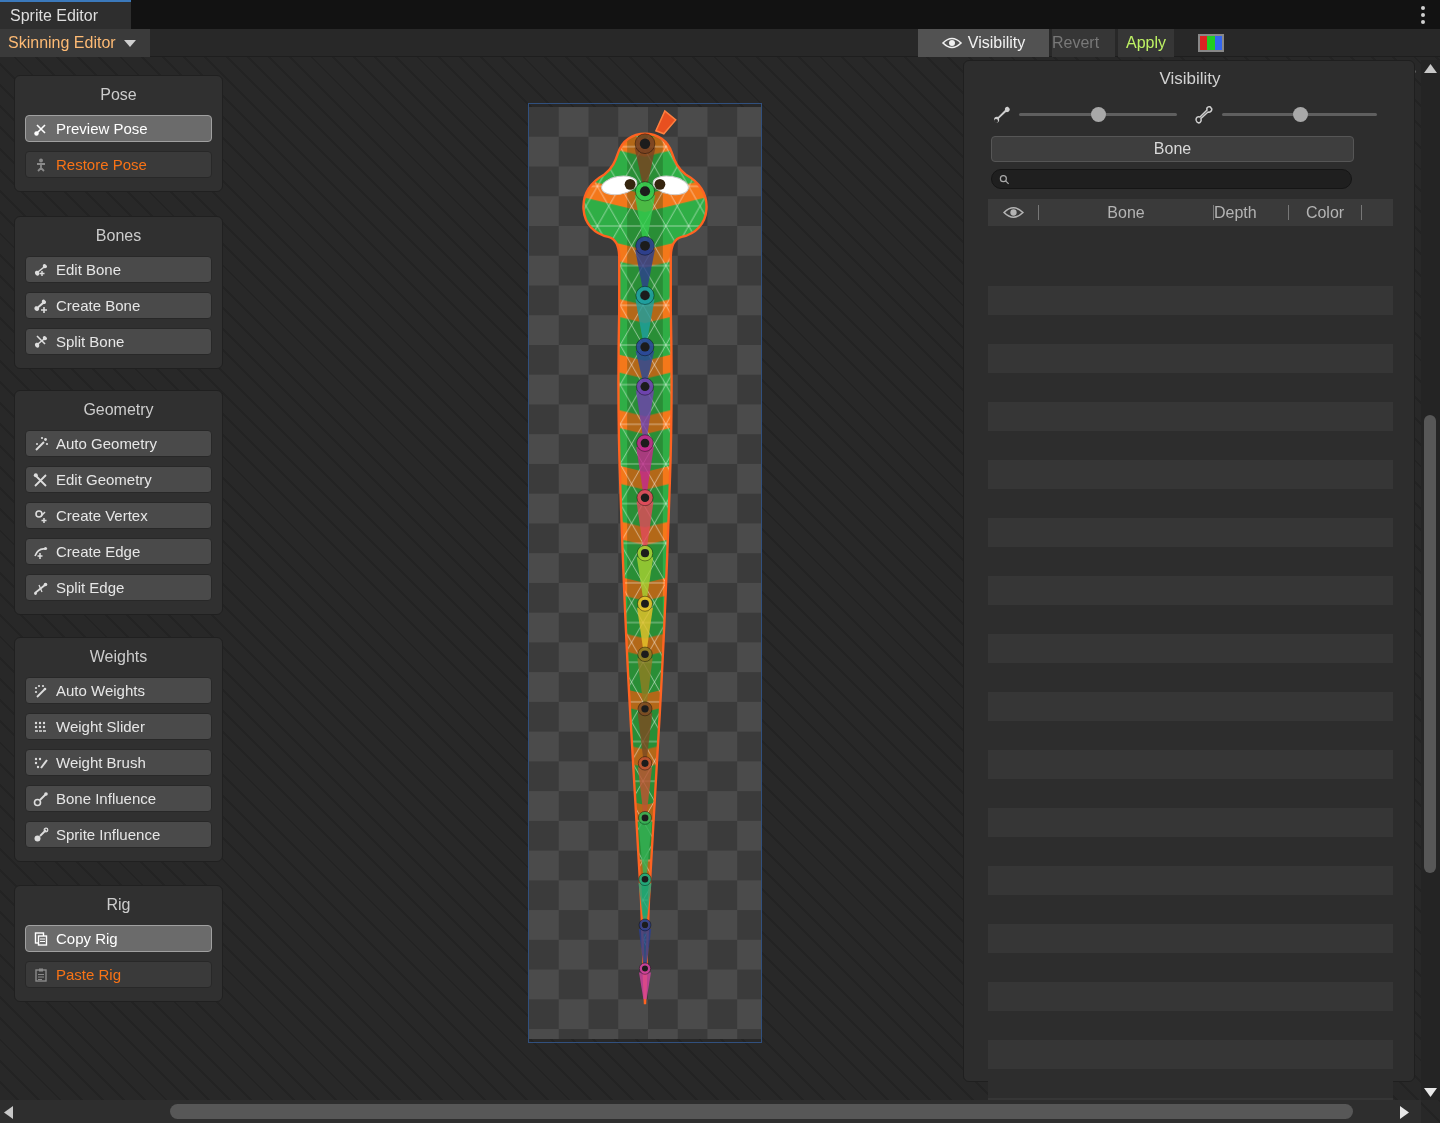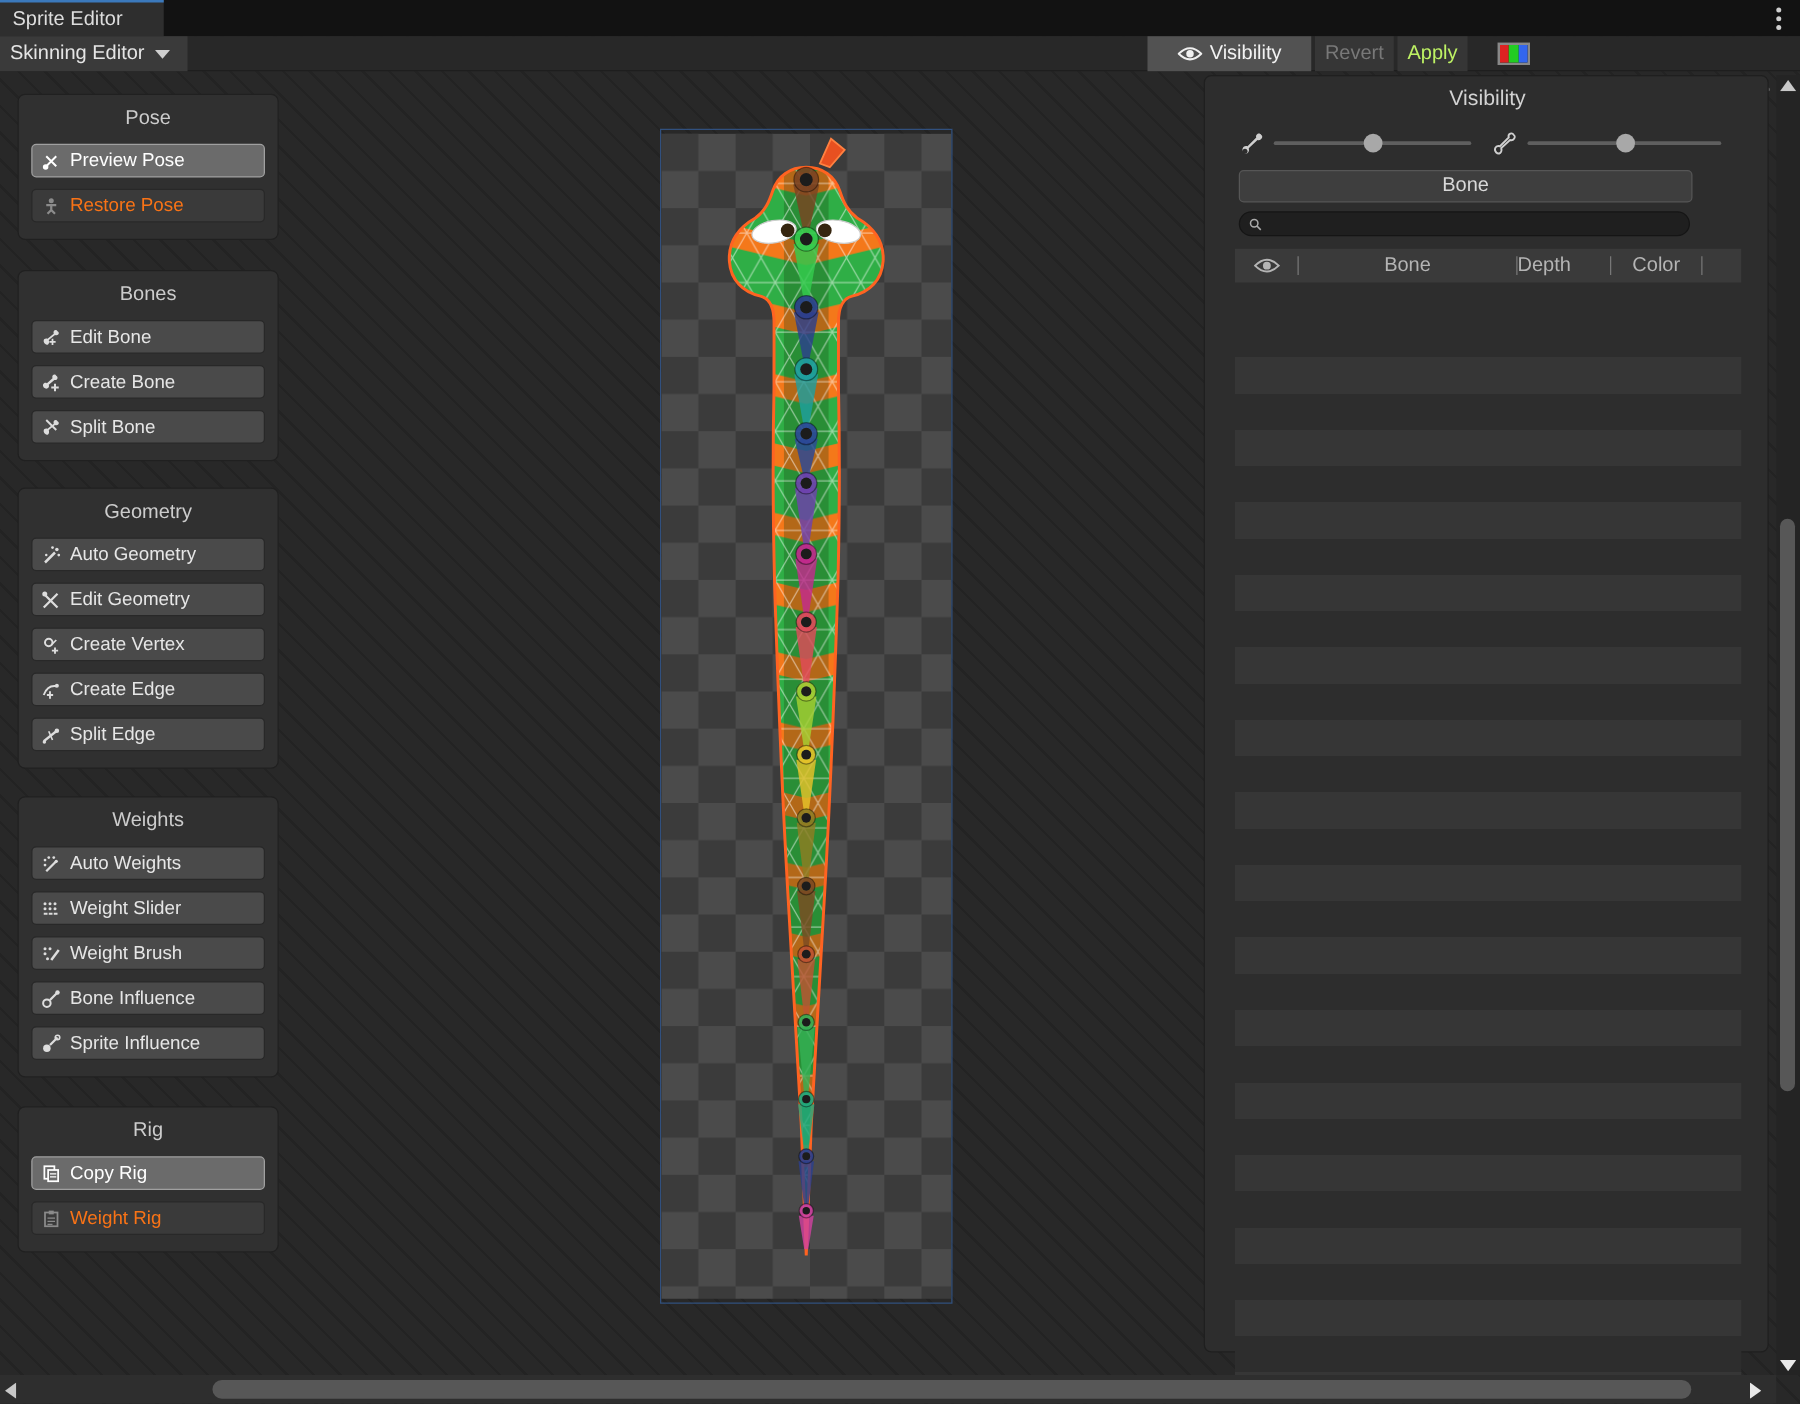--- a/index.html
+++ b/index.html
@@ -18,26 +18,26 @@
     left:0; top:0; width:131px; height:29px; background:#2e2e2e;
     border-top:2px solid #3b79bc; display:flex; align-items:center; padding-left:10px;
     font-size:16px; color:#dedede;
   }
   #kebab { right:8px; top:3px; width:18px; height:24px; display:flex; flex-direction:column;
     align-items:center; justify-content:center; gap:3px; }
   #kebab i { width:4px; height:4px; border-radius:50%; background:#cfcfcf; display:block; }
 
   #toolbar { left:0; top:29px; width:1440px; height:28px; background:#282828; border-bottom:1px solid #1e1e1e; }
   #mode-dropdown { left:0; top:0; width:150px; height:28px; background:#3a3a3a;
-    display:flex; align-items:center; gap:8px; padding:0 8px; font-size:16px; color:#e5e5e5; }
+    display:flex; align-items:center; gap:8px; padding:0 8px; font-size:16px; color:#fdba74; }
   .dd-arrow { width:0; height:0; border-left:6px solid transparent; border-right:6px solid transparent; border-top:7px solid #cfcfcf; }
   #visibility-btn { left:918px; top:0; width:131px; height:28px; background:#525252;
     display:flex; align-items:center; justify-content:center; gap:6px; font-size:16px; color:#f2f2f2; }
   #revert-btn { left:1052px; top:0; width:63px; height:28px; background:#363636;
-    display:flex; align-items:center; justify-content:center; font-size:16px; color:#787878; }
+    display:flex; align-items:center; justify-content:flex-start; font-size:16px; color:#787878; }
   #apply-btn { left:1118px; top:0; width:56px; height:28px; background:#363636;
     display:flex; align-items:center; justify-content:center; font-size:16px; color:#bef264; }
   #rgb-toggle { left:1198px; top:5px; width:26px; height:18px; background:#111; border:2px solid #888;
     display:flex; }
   #rgb-toggle i { flex:1; } 
   .slider-track { top:41px; height:3px; background:#5f5f5f; border-radius:2px; }
   .slider-knob { top:35px; width:14px; height:14px; border-radius:50%; background:#b4b4b4; }
   .mini-checker { width:14px; height:14px; top:36px;
     background-image:conic-gradient(#7a5a86 0 25%, #38313f 0 50%, #7a5a86 0 75%, #38313f 0); background-size:8px 8px; }
   .mini-checker.pink { background-image:conic-gradient(#a86a7a 0 25%, #3a2f36 0 50%, #a86a7a 0 75%, #3a2f36 0); background-size:6px 6px; }
@@ -291,21 +291,21 @@
       <path d="M7,8 h5 M7,10.5 h5" stroke="#fff" stroke-width="1"></path>
       </svg>
     <span>Copy Rig</span>
   </div>
   <div class="tbtn disabled">
     <svg width="16" height="16" viewBox="0 0 16 16">
       <rect x="3" y="3" width="10" height="11" fill="none" stroke="#8b8b8b" stroke-width="1.4"></rect>
       <rect x="6" y="1.5" width="4" height="3" fill="#8b8b8b"></rect>
       <path d="M5,7.5 h6 M5,10 h6 M5,12.5 h4" stroke="#8b8b8b" stroke-width="1"></path>
       </svg>
-    <span>Weight Rig</span>
+    <span>Paste Rig</span>
   </div>
 </div>
 
 <div class="abs" id="sprite-canvas">
 <svg width="232" height="938" viewBox="0 0 234 940">
   <defs>
     <pattern id="chk" width="60" height="60" patternUnits="userSpaceOnUse">
       <rect width="60" height="60" fill="#4b4b4b"></rect>
       <rect width="30" height="30" fill="#3b3b3b"></rect>
           <rect x="30" y="30" width="30" height="30" fill="#3b3b3b"></rect>

